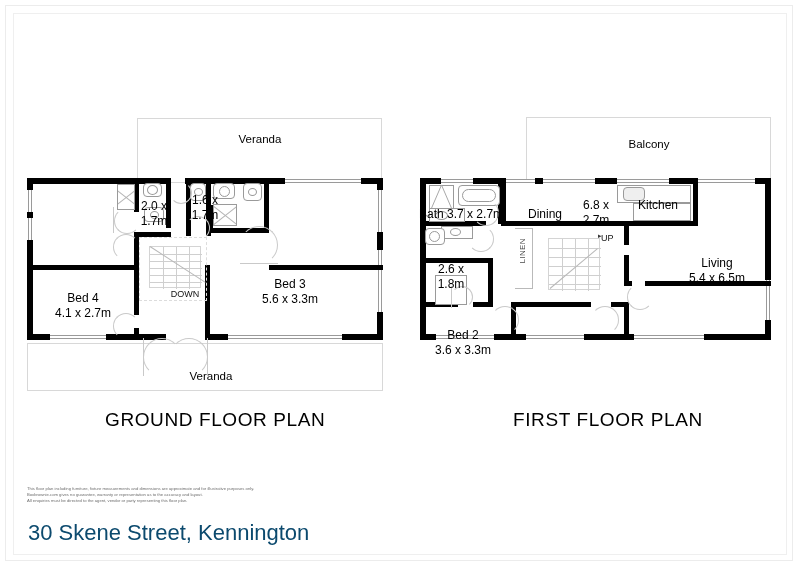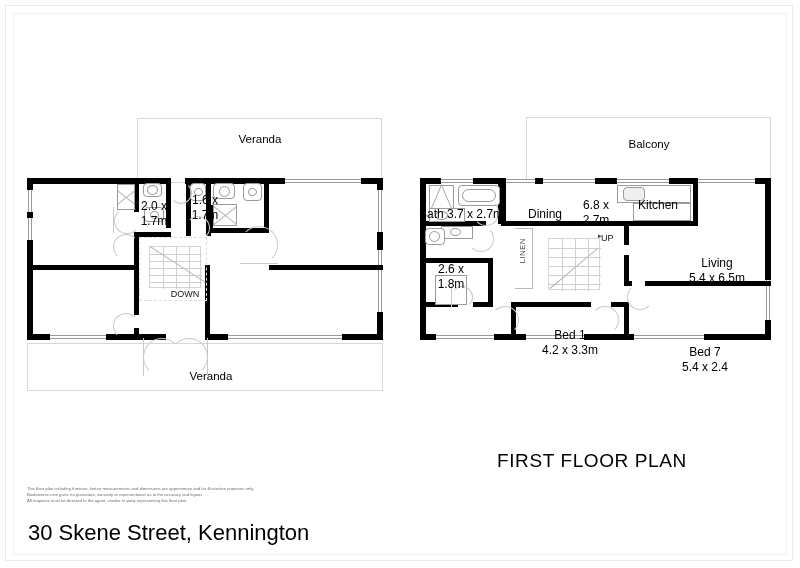--- a/index.html
+++ b/index.html
@@ -146,21 +146,21 @@
   .disclaimer {
     position: absolute;
     font-size: 4.2px;
     line-height: 6.2px;
     color: #6e6e6e;
     white-space: nowrap;
   }
   .address {
     position: absolute;
     font-size: 22px;
-    color: #000000;
+    color: #0c4a6e;
     white-space: nowrap;
   }
   .tiny-arrow {
     position: absolute;
     font-size: 7px;
     color: #3a3a3a;
   }
 </style>
 </head>
 <body>
@@ -271,33 +271,42 @@
 
     <div class="door-arc" style="left:240px; top:226px; width:38px; height:38px; border-color:transparent; border-right-color:#c9c9c9; border-top-color:#c9c9c9;"></div>
     <div class="door-leaf" style="left:240px; top:263px; width:38px; height:1px;"></div>
 
     <div class="door-arc" style="left:143px; top:338px; width:38px; height:38px; border-color:transparent; border-left-color:#c9c9c9; border-top-color:#c9c9c9;"></div>
     <div class="door-arc" style="left:170px; top:338px; width:38px; height:38px; border-color:transparent; border-right-color:#c9c9c9; border-top-color:#c9c9c9;"></div>
     <div class="door-leaf" style="left:143px; top:338px; width:1px; height:38px;"></div>
     <div class="door-leaf" style="left:207px; top:338px; width:1px; height:38px;"></div>
 
 
+    <div class="label big" style="left:33px; top:291px; width:100px;">
+      <div>Bed 4</div>
+      <div>4.1 x 2.7m</div>
+    </div>
 
     <div class="label big" style="left:133px; top:199px; width:42px;">
       <div>2.0 x</div>
       <div>1.7m</div>
     </div>
 
     <div class="label big" style="left:184px; top:193px; width:42px;">
       <div>1.6 x</div>
       <div>1.7m</div>
     </div>
 
 
-
+    <div class="label big" style="left:240px; top:277px; width:100px;">
+      <div>Bed 3</div>
+      <div>5.6 x 3.3m</div>
+    </div>
+
+    <div class="plan-title" style="left:105px; top:409px;">GROUND FLOOR PLAN</div>
   </div>
 
   <div class="plan" style="left:405px; top:0; width:395px; height:400px;">
 
     <div class="outline-area" style="left:121px; top:117px; width:245px; height:66px;"></div>
     <div class="label" style="left:192px; top:138px; width:104px;">Balcony</div>
 
     <div class="wall" style="left:15px; top:178px; width:21px; height:6px;"></div>
     <div class="win h" style="left:36px; top:179px; width:32px; height:4px;"></div>
     <div class="wall" style="left:68px; top:178px; width:26px; height:6px;"></div>
@@ -417,32 +426,28 @@
     <div class="label big" style="left:262px; top:256px; width:100px;">
       <div>Living</div>
       <div>5.4 x 6.5m</div>
     </div>
 
     <div class="label big" style="left:22px; top:262px; width:48px;">
       <div>2.6 x</div>
       <div>1.8m</div>
     </div>
 
-
-    <div class="label big" style="left:120px; top:328px; width:90px;">
-      <div>Bed 1</div>
-      <div>4.2 x 3.3m</div>
-    </div>
-
-    <div class="label big" style="left:255px; top:345px; width:90px;">
-      <div>Bed 7</div>
-      <div>5.4 x 2.4</div>
-    </div>
-
-    <div class="plan-title" style="left:92px; top:409px;margin-top:41px;">FIRST FLOOR PLAN</div>
+    <div class="label big" style="left:13px; top:328px; width:90px;">
+      <div>Bed 2</div>
+      <div>3.6 x 3.3m</div>
+    </div>
+
+
+
+    <div class="plan-title" style="left:108px; top:409px;">FIRST FLOOR PLAN</div>
   </div>
 
   <div style="position:absolute; left:27px; top:486px;">
     <div class="disclaimer" style="position:relative; left:0; top:0;">This floor plan including furniture, fixture measurements and dimensions are approximate and for illustrative purposes only.</div>
     <div class="disclaimer" style="position:relative; left:0; top:0;">Boxbrownie.com gives no guarantee, warranty or representation as to the accuracy and layout.</div>
     <div class="disclaimer" style="position:relative; left:0; top:0;">All enquiries must be directed to the agent, vendor or party representing this floor plan.</div>
   </div>
 
   <div class="address" style="left:28px; top:520px;">30 Skene Street, Kennington</div>
 

